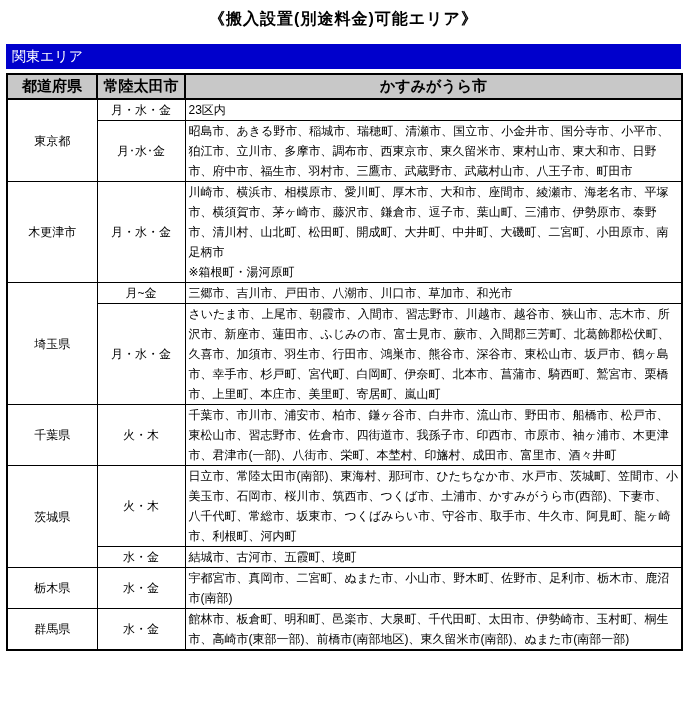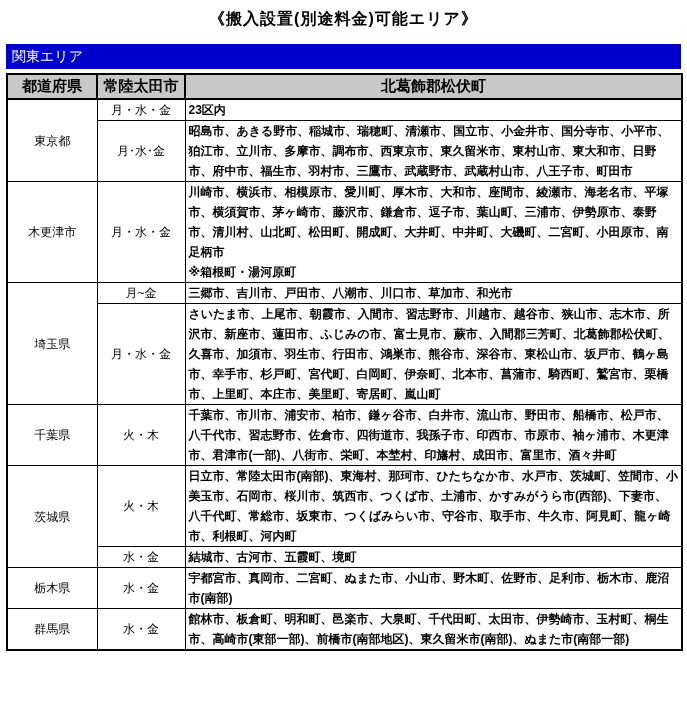--- a/index.html
+++ b/index.html
@@ -55,21 +55,21 @@
   }
   table.area-table td{
     border:1px solid var(--border);
     font-size:12px;
     padding:0 3px;
     vertical-align:middle;
     line-height:20px;
   }
   td.pref{ text-align:center;font-family:Liberation Serif, serif; }
   td.days{ text-align:center; white-space:nowrap; }
-  td.areas{ text-align:left; white-space:pre-line; word-break:break-all;font-weight:bold; }
+  td.areas{ text-align:left; white-space:pre-line; word-break:break-all; }
 </style>
 </head>
 <body>
 
 <div class="page">
 
   <div class="title">《搬入設置(別途料金)可能エリア》</div>
 
   <div class="banner">
     <span>関東エリア</span>
@@ -78,21 +78,21 @@
   <table class="area-table">
     <colgroup>
       <col style="width:90px">
       <col style="width:88px">
       <col style="width:497px">
     </colgroup>
     <thead>
       <tr>
         <th>都道府県</th>
         <th>常陸太田市</th>
-        <th>北葛飾郡松伏町</th>
+        <th>かすみがうら市</th>
       </tr>
     </thead>
     <tbody>
         <tr>
           <td class="pref" rowspan="2">東京都</td>
           <td class="days">月・水・金</td>
           <td class="areas">23区内</td>
         </tr>
         <tr>
           <td class="days">月･水･金</td>
@@ -109,21 +109,21 @@
           <td class="days">月~金</td>
           <td class="areas">三郷市、吉川市、戸田市、八潮市、川口市、草加市、和光市</td>
         </tr>
         <tr>
           <td class="days">月・水・金</td>
           <td class="areas">さいたま市、上尾市、朝霞市、入間市、習志野市、川越市、越谷市、狭山市、志木市、所沢市、新座市、蓮田市、ふじみの市、富士見市、蕨市、入間郡三芳町、北葛飾郡松伏町、久喜市、加須市、羽生市、行田市、鴻巣市、熊谷市、深谷市、東松山市、坂戸市、鶴ヶ島市、幸手市、杉戸町、宮代町、白岡町、伊奈町、北本市、菖蒲市、騎西町、鷲宮市、栗橋市、上里町、本庄市、美里町、寄居町、嵐山町</td>
         </tr>
         <tr>
           <td class="pref" rowspan="1">千葉県</td>
           <td class="days">火・木</td>
-          <td class="areas">千葉市、市川市、浦安市、柏市、鎌ヶ谷市、白井市、流山市、野田市、船橋市、松戸市、八千代市、習志野市、佐倉市、四街道市、我孫子市、印西市、市原市、袖ヶ浦市、木更津市、君津市(一部)、八街市、栄町、本埜村、印旛村、成田市、富里市、酒々井町</td>
+          <td class="areas">千葉市、市川市、浦安市、柏市、鎌ヶ谷市、白井市、流山市、野田市、船橋市、松戸市、東松山市、習志野市、佐倉市、四街道市、我孫子市、印西市、市原市、袖ヶ浦市、木更津市、君津市(一部)、八街市、栄町、本埜村、印旛村、成田市、富里市、酒々井町</td>
         </tr>
         <tr>
           <td class="pref" rowspan="2">茨城県</td>
           <td class="days">火・木</td>
           <td class="areas">日立市、常陸太田市(南部)、東海村、那珂市、ひたちなか市、水戸市、茨城町、笠間市、小美玉市、石岡市、桜川市、筑西市、つくば市、土浦市、かすみがうら市(西部)、下妻市、八千代町、常総市、坂東市、つくばみらい市、守谷市、取手市、牛久市、阿見町、龍ヶ崎市、利根町、河内町</td>
         </tr>
         <tr>
           <td class="days">水・金</td>
           <td class="areas">結城市、古河市、五霞町、境町</td>
         </tr>

